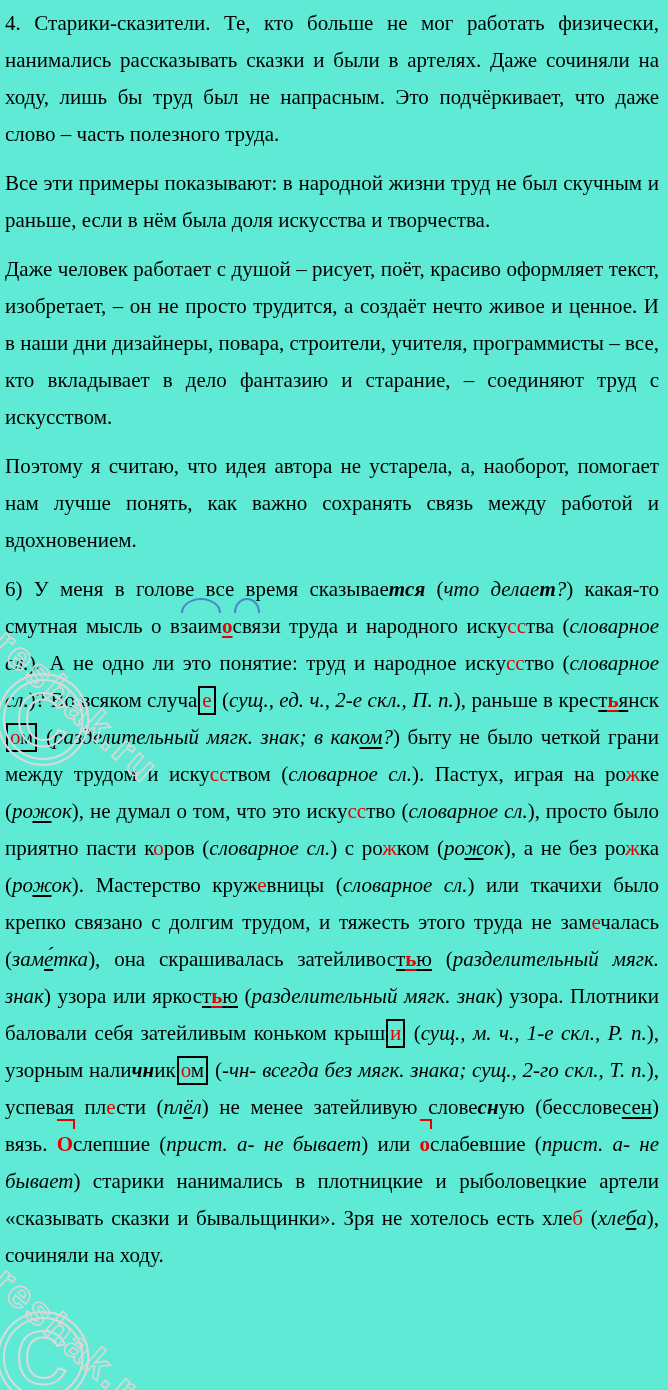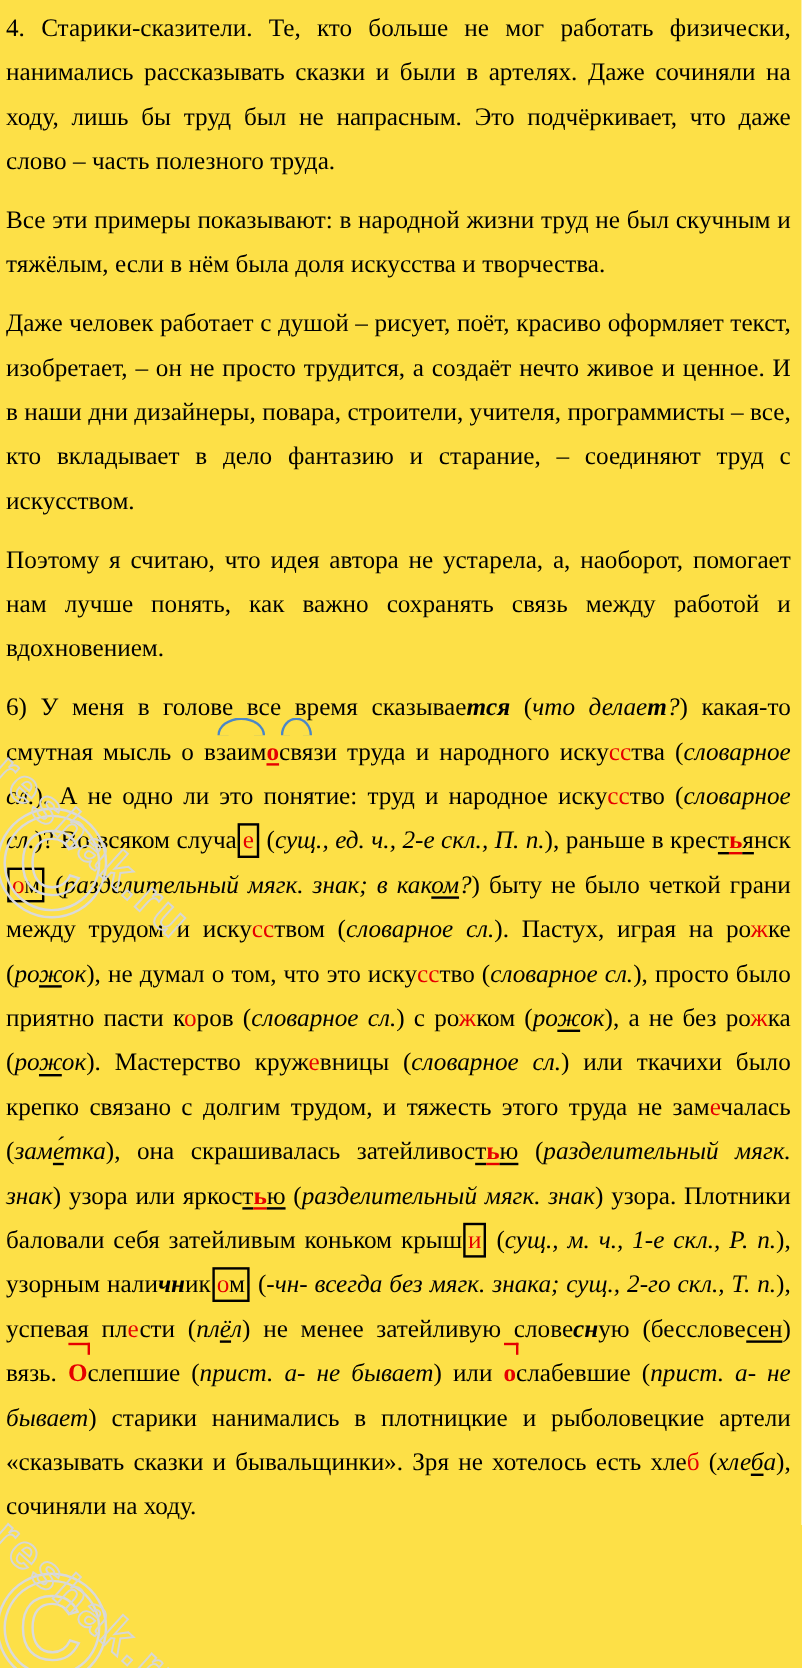--- a/index.html
+++ b/index.html
@@ -1,21 +1,21 @@
 <!DOCTYPE html>
 <html lang="ru"><head>
 <meta charset="utf-8">
 <style>
   html,body{margin:0;padding:0;background:#ffffff;}
   .page{
     position:relative;
     width:668px;height:1390px;
     box-sizing:border-box;
     padding:5px 9px 0 5px;
-    background:#fde047;
+    background:#5eead4;
     overflow:hidden;
     font-family:"Liberation Serif","DejaVu Serif",serif;
     font-size:21px;
     color:#000000;
   }
   .para{
     text-align:justify;
     line-height:37px;
     margin:0 0 12px 0;
   }
@@ -64,21 +64,21 @@
   }
   #wm1{left:-8px;top:620px;width:240px;height:190px;}
   #wm2{left:-8px;top:1258px;width:240px;height:190px;}
 </style>
 </head>
 <body>
 
 <div class="page">
 
   <p class="para"><span class="s-n">4. Старики-сказители. Те, кто больше не мог работать физически, нанимались рассказывать сказки и были в артелях. Даже сочиняли на ходу, лишь бы труд был не напрасным. Это подчёркивает, что даже слово – часть полезного труда.</span></p>
-  <p class="para"><span class="s-n">Все эти примеры показывают: в народной жизни труд не был скучным и тяжёлым, если в нём была доля искусства и творчества.</span></p>
+  <p class="para"><span class="s-n">Все эти примеры показывают: в народной жизни труд не был скучным и раньше, если в нём была доля искусства и творчества.</span></p>
   <p class="para"><span class="s-n">Даже человек работает с душой – рисует, поёт, красиво оформляет текст, изобретает, – он не просто трудится, а создаёт нечто живое и ценное. И в наши дни дизайнеры, повара, строители, учителя, программисты – все, кто вкладывает в дело фантазию и старание, – соединяют труд с искусством.</span></p>
   <p class="para"><span class="s-n">Поэтому я считаю, что идея автора не устарела, а, наоборот, помогает нам лучше понять, как важно сохранять связь между работой и вдохновением.</span></p>
   <p class="para"><span class="s-n">6) У меня в голове все время сказывае</span><span class="s-b">тся</span><span class="s-n"> (</span><span class="s-i">что делае</span><span class="s-ib">т</span><span class="s-i">?</span><span class="s-n">) какая-то смутная мысль о в</span><span class="s-arc">заим</span><span class="s-ru">о</span><span class="s-arc">свя</span><span class="s-n">зи труда и народного иску</span><span class="s-r">сс</span><span class="s-n">тва (</span><span class="s-i">словарное сл.</span><span class="s-n">). А не одно ли это понятие: труд и народное иску</span><span class="s-r">сс</span><span class="s-n">тво (</span><span class="s-i">словарное сл.</span><span class="s-n">)? Во всяком случа</span><span class="box"><span class="s-r">е</span></span><span class="s-n"> (</span><span class="s-i">сущ., ед. ч., 2-е скл., П. п.</span><span class="s-n">), раньше в крес</span><span class="s-u">т</span><span class="s-ru">ь</span><span class="s-u">я</span><span class="s-n">нск</span><span class="box"><span class="s-r">о</span><span class="s-n">м</span></span><span class="s-n"> (</span><span class="s-i">разделительный мягк. знак; в как</span><span class="s-iu">ом</span><span class="s-i">?</span><span class="s-n">) быту не было четкой грани между трудом и иску</span><span class="s-r">сс</span><span class="s-n">твом (</span><span class="s-i">словарное сл.</span><span class="s-n">). Пастух, играя на ро</span><span class="s-r">ж</span><span class="s-n">ке (</span><span class="s-i">ро</span><span class="s-iu">ж</span><span class="s-i">ок</span><span class="s-n">), не думал о том, что это иску</span><span class="s-r">сс</span><span class="s-n">тво (</span><span class="s-i">словарное сл.</span><span class="s-n">), просто было приятно пасти к</span><span class="s-r">о</span><span class="s-n">ров (</span><span class="s-i">словарное сл.</span><span class="s-n">) с ро</span><span class="s-r">ж</span><span class="s-n">ком (</span><span class="s-i">ро</span><span class="s-iu">ж</span><span class="s-i">ок</span><span class="s-n">), а не без ро</span><span class="s-r">ж</span><span class="s-n">ка (</span><span class="s-i">ро</span><span class="s-iu">ж</span><span class="s-i">ок</span><span class="s-n">). Мастерство круж</span><span class="s-r">е</span><span class="s-n">вницы (</span><span class="s-i">словарное сл.</span><span class="s-n">) или ткачихи было крепко связано с долгим трудом, и тяжесть этого труда не зам</span><span class="s-r">е</span><span class="s-n">чалась (</span><span class="s-i">зам</span><span class="s-iu">е́</span><span class="s-i">тка</span><span class="s-n">), она скрашивалась затейливос</span><span class="s-u">т</span><span class="s-ru">ь</span><span class="s-u">ю</span><span class="s-n"> (</span><span class="s-i">разделительный мягк. знак</span><span class="s-n">) узора или яркос</span><span class="s-u">т</span><span class="s-ru">ь</span><span class="s-u">ю</span><span class="s-n"> (</span><span class="s-i">разделительный мягк. знак</span><span class="s-n">) узора. Плотники баловали себя затейливым коньком крыш</span><span class="box"><span class="s-r">и</span></span><span class="s-n"> (</span><span class="s-i">сущ., м. ч., 1-е скл., Р. п.</span><span class="s-n">), узорным нали</span><span class="s-b">чн</span><span class="s-n">ик</span><span class="box"><span class="s-r">о</span><span class="s-n">м</span></span><span class="s-n"> (</span><span class="s-i">-чн- всегда без мягк. знака; сущ., 2-го скл., Т. п.</span><span class="s-n">), успевая пл</span><span class="s-r">е</span><span class="s-n">сти (</span><span class="s-i">пл</span><span class="s-iu">ё</span><span class="s-i">л</span><span class="s-n">) не менее затейливую слове</span><span class="s-b">сн</span><span class="s-n">ую (бесслове</span><span class="s-u">сен</span><span class="s-n">) вязь. </span><span class="s-pfx">О</span><span class="s-n">слепшие (</span><span class="s-i">прист. а- не бывает</span><span class="s-n">) или </span><span class="s-pfx">о</span><span class="s-n">слабевшие (</span><span class="s-i">прист. а- не бывает</span><span class="s-n">) старики нанимались в плотницкие и рыболовецкие артели «сказывать сказки и бывальщинки». Зря не хотелось есть хле</span><span class="s-r">б</span><span class="s-n"> (</span><span class="s-i">хле</span><span class="s-iu">б</span><span class="s-i">а</span><span class="s-n">), сочиняли на ходу.</span></p>
 
   <div class="watermark" id="wm1">
     <span class="wm-copy">©</span>
     <span class="wm-text">reshak.ru</span>
   </div>
   <div class="watermark" id="wm2">
     <span class="wm-copy">©</span>

